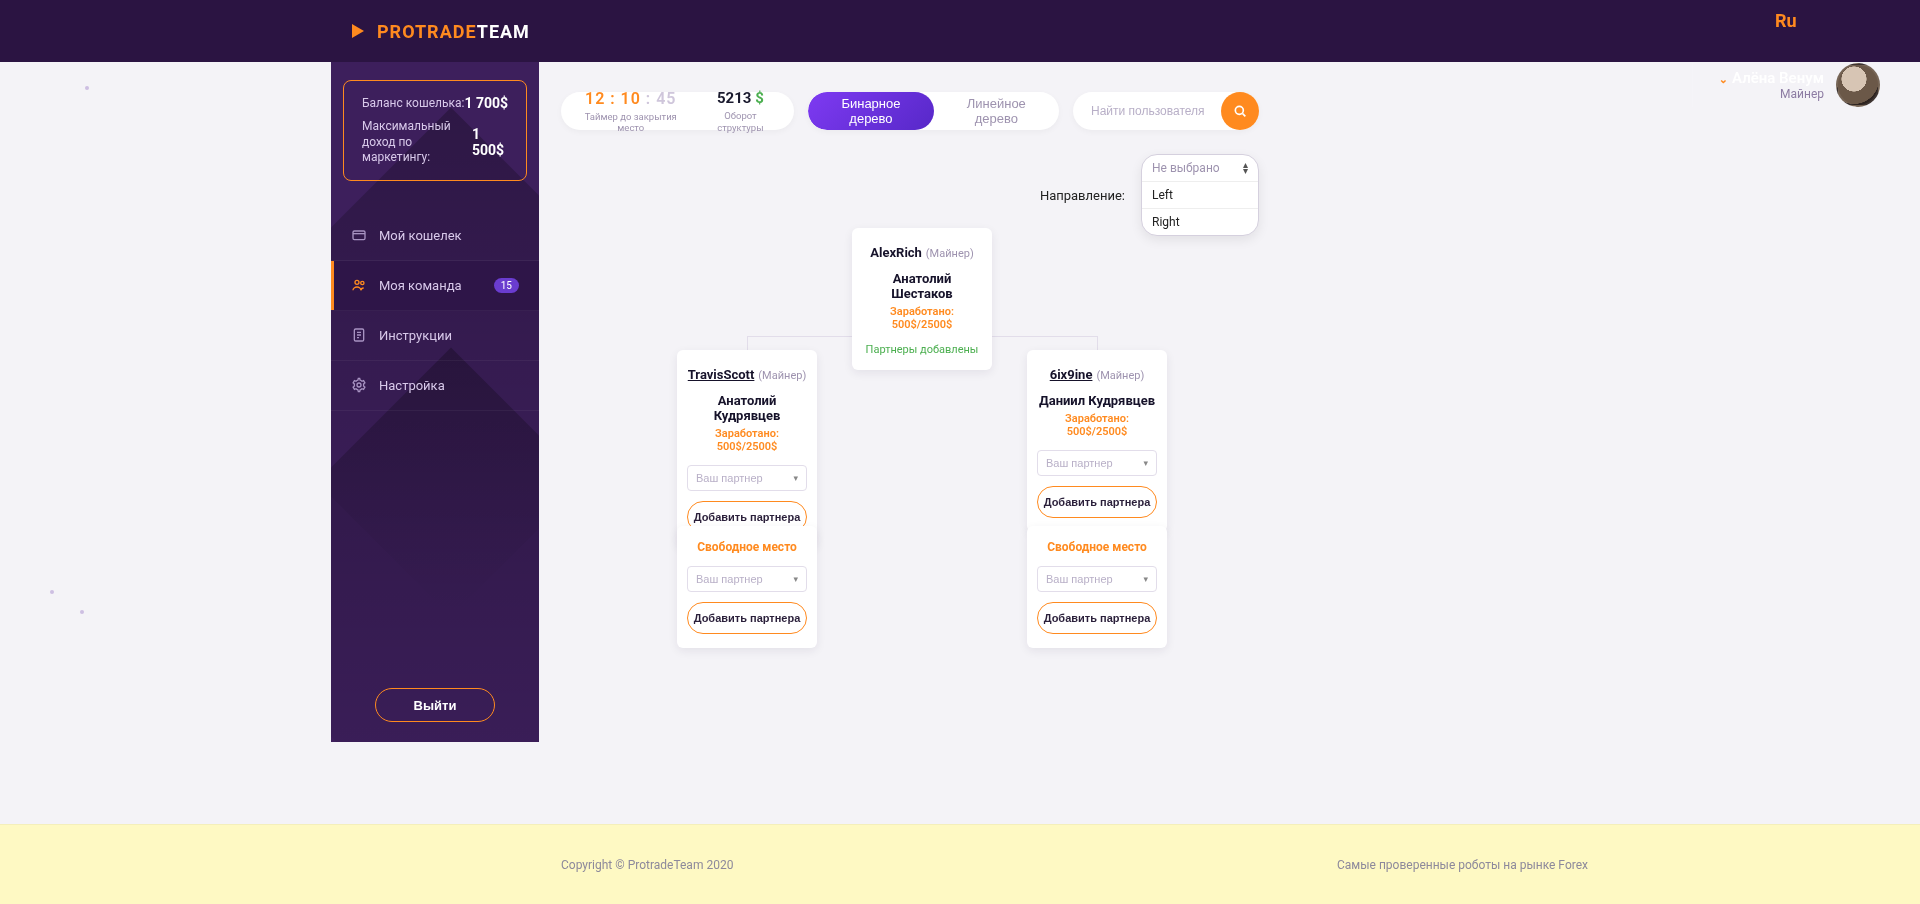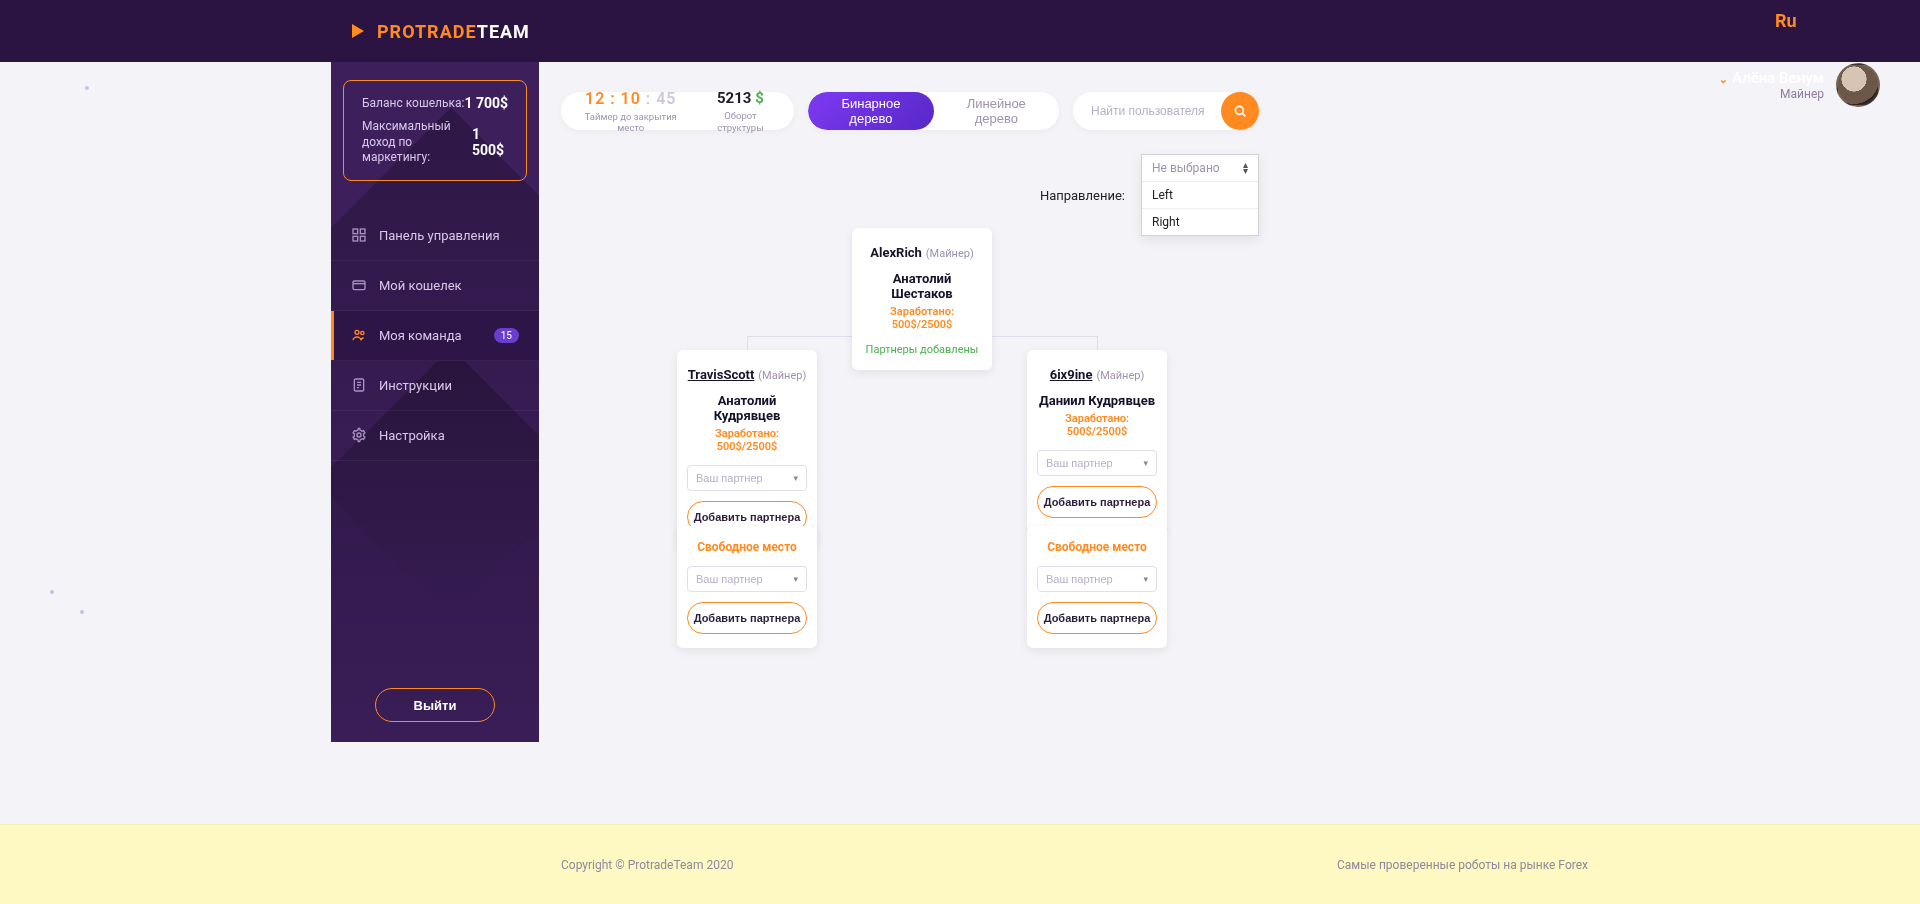--- a/index.html
+++ b/index.html
@@ -116,21 +116,21 @@
   }
   .search-wrap input{ border:none; outline:none; font-size:12px; width:130px; color:#333;}
   .search-wrap input::placeholder{ color:#b8afc7;}
   .search-btn{ width:38px; height:38px; border-radius:50%; border:none; background:#ff8a1f; color:#fff; display:flex; align-items:center; justify-content:center; cursor:pointer;}
   .search-btn svg{ width:16px; height:16px;}
 
   
   .direction-row{ display:flex; align-items:center; justify-content:flex-end; gap:16px; margin-top:24px;}
   .direction-row .lbl{ font-size:13px; color:#222;}
   .dropdown{
-    width:118px; border:1px solid #d5d0de; border-radius:0; background:#fff;
+    width:118px; border:1px solid #d5d0de; border-radius:16px; background:#fff;
     box-shadow:0 4px 12px rgba(0,0,0,0.08); font-size:12px;
   }
   .dd-head{ display:flex; align-items:center; justify-content:space-between; padding:6px 10px; color:#9e93af; cursor:pointer;}
   .dd-caret{ color:#555; font-size:10px; line-height:0.6;}
   .dd-opt{ padding:6px 10px; border-top:1px solid #eee; color:#222; cursor:pointer;}
 
   
   .tree{ position:relative; margin-top:-10px; height:480px;}
   .node{
     position:absolute; width:140px; background:#fff; border-radius:6px;
@@ -210,31 +210,20 @@
     <div class="balance-row">
       <span>Баланс кошелька:</span>
       <span class="balance-val">1 700$</span>
     </div>
     <div class="balance-row">
       <span style="max-width:110px; line-height:1.3;">Максимальный доход по маркетингу:</span>
       <span class="balance-val">1 500$</span>
     </div>
   </div>
   <div class="nav">
-    <div class="nav-item">
-      <span class="nav-icon">
-          <svg viewBox="0 0 24 24" fill="none" stroke="#a893c2" stroke-width="2">
-            <rect x="3" y="3" width="7" height="7"></rect>
-            <rect x="14" y="3" width="7" height="7"></rect>
-            <rect x="14" y="14" width="7" height="7"></rect>
-            <rect x="3" y="14" width="7" height="7"></rect>
-          </svg>
-        </span>
-      <span>Панель управления</span>
-    </div>
     <div class="nav-item">
       <span class="nav-icon">
           <svg viewBox="0 0 24 24" fill="none" stroke="#a893c2" stroke-width="2">
             <rect x="3" y="6" width="18" height="13" rx="2"></rect>
             <path d="M3 10h18"></path>
           </svg>
         </span>
       <span>Мой кошелек</span>
     </div>
     <div class="nav-item active">

